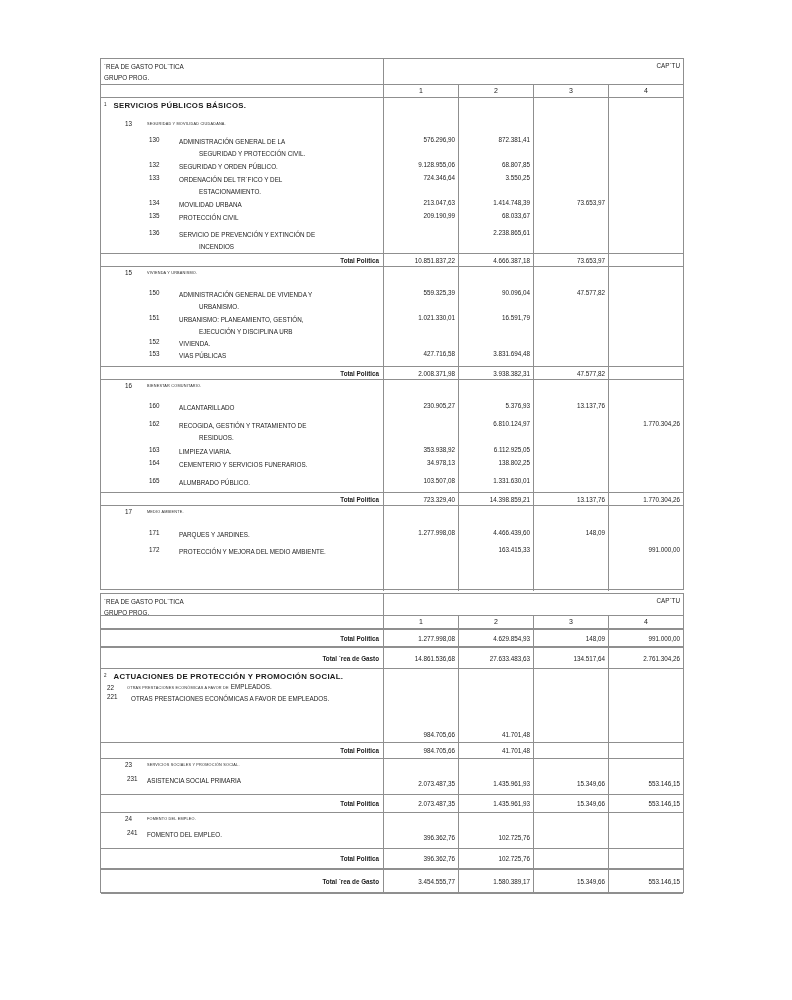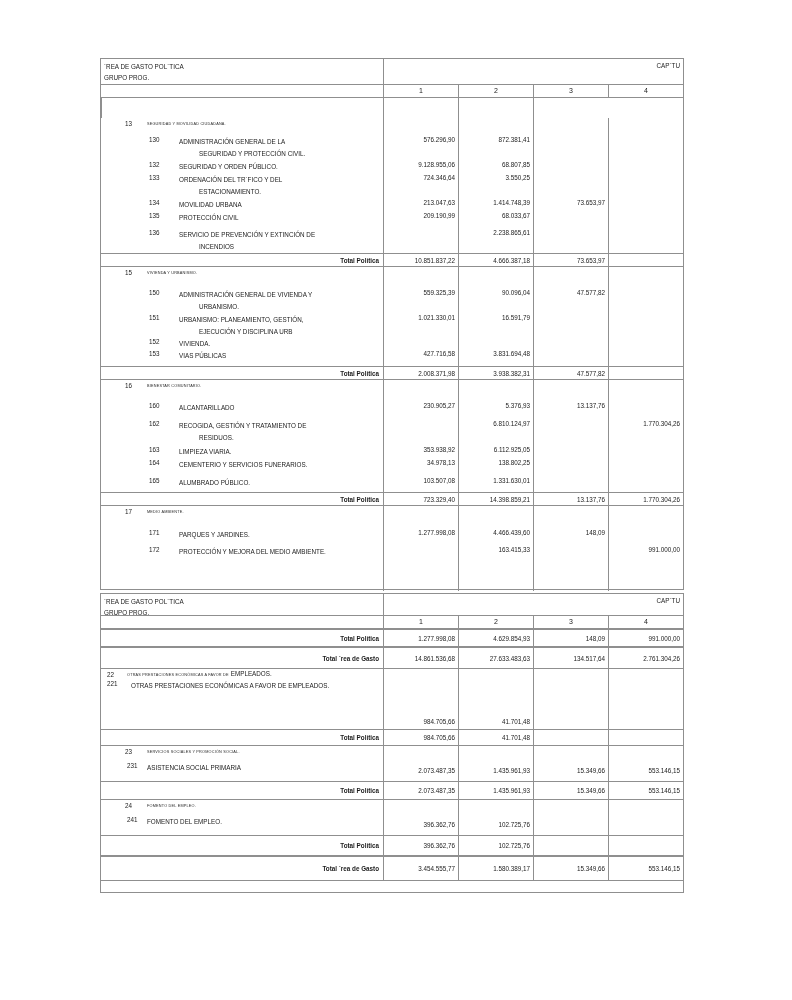--- a/index.html
+++ b/index.html
@@ -58,20 +58,24 @@
         <div class="hr">CAP´TU</div>
       </div>
       <div class="cols">
         <div></div>
         <div>1</div>
         <div>2</div>
         <div>3</div>
         <div>4</div>
       </div>
       <div class="row" style="height: 20px;">
+        <div class="lc sec">
+          <span class="snum">1</span>
+          <span class="stitle">SERVICIOS PÚBLICOS BÁSICOS.</span>
+        </div>
         <div class="vc"></div>
         <div class="vc"></div>
         <div class="vc"></div>
         <div class="vc"></div>
       </div>
       <div class="row" style="height: 16px;">
         <div class="lc prow">
           <span class="pcode">13</span>
           <span class="ptiny">SEGURIDAD Y MOVILIDAD CIUDADANA.</span>
         </div>
@@ -371,20 +375,30 @@
         <div class="vc">148,09</div>
         <div class="vc">991.000,00</div>
       </div>
       <div class="row trow" style="height: 22px;">
         <div class="lc">Total ´rea de Gasto</div>
         <div class="vc">14.861.536,68</div>
         <div class="vc">27.633.483,63</div>
         <div class="vc">134.517,64</div>
         <div class="vc">2.761.304,26</div>
       </div>
+      <div class="row" style="height: 13px;">
+        <div class="lc sec">
+          <span class="snum">2</span>
+          <span class="stitle">ACTUACIONES DE PROTECCIÓN Y PROMOCIÓN SOCIAL.</span>
+        </div>
+        <div class="vc"></div>
+        <div class="vc"></div>
+        <div class="vc"></div>
+        <div class="vc"></div>
+      </div>
       <div class="row flush" style="height: 9px;">
         <div class="lc prow">
           <span class="pcode">22</span>
           <span class="ptiny">OTRAS PRESTACIONES ECONÓMICAS A FAVOR DE</span>
           <span class="psuffix">EMPLEADOS.</span>
         </div>
         <div class="vc"></div>
         <div class="vc"></div>
         <div class="vc"></div>
         <div class="vc"></div>

